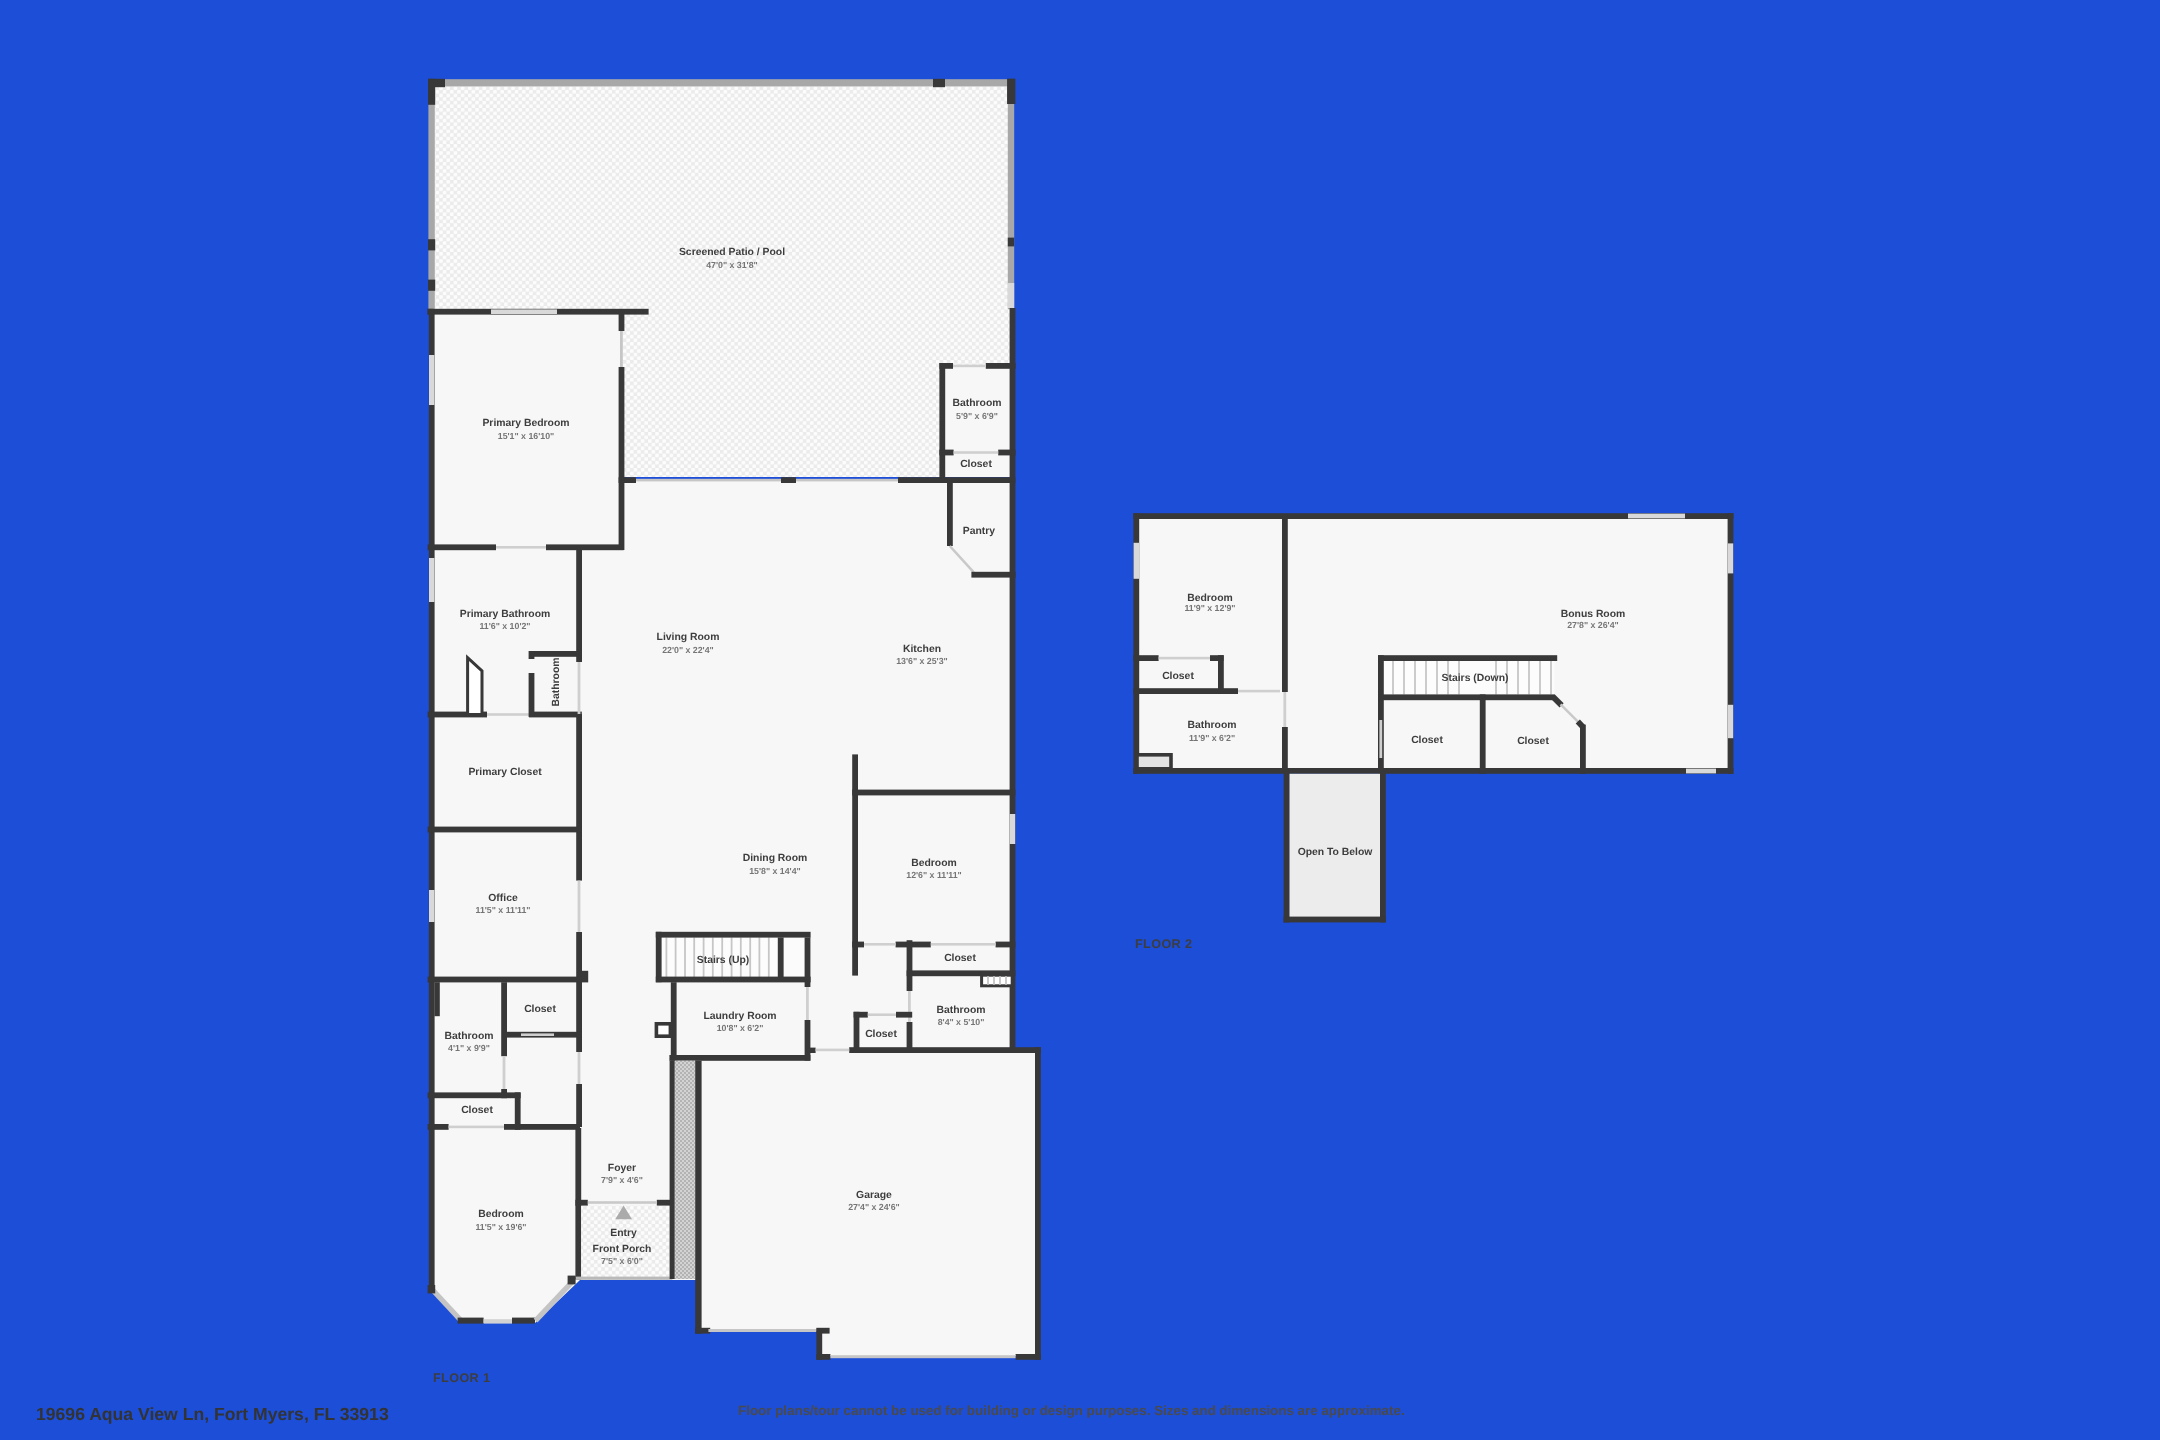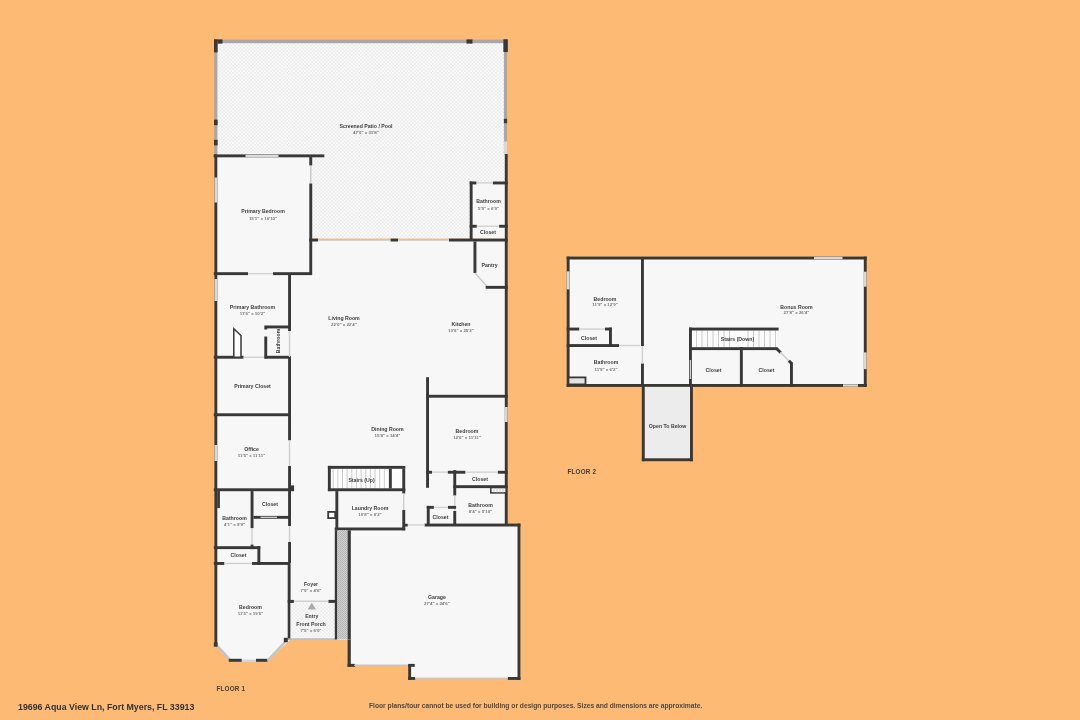--- a/index.html
+++ b/index.html
@@ -1,16 +1,16 @@
 <!DOCTYPE html>
 <html><head>
 <meta charset="utf-8">
 <style>
 html,body{margin:0;padding:0;background:#ffffff;-webkit-font-smoothing:antialiased;}
-#page{width:1080px;height:720px;position:relative;background:#fdba74;overflow:hidden;transform:translateZ(0);}
+#page{width:1080px;height:720px;position:relative;background:#1d4ed8;overflow:hidden;transform:translateZ(0);}
 text{font-family:"Liberation Sans",sans-serif;}
 .rn{font-size:5.2px;font-weight:bold;fill:#3d3d3d;}
 .dm{font-size:4.4px;font-weight:bold;fill:#757575;}
 .fl{font-size:6.3px;font-weight:bold;fill:#3d3d3d;letter-spacing:0.2px;}
 </style>
 </head>
 <body>
 <div id="page">
 <svg width="1080" height="720" viewBox="0 0 1080 720" xmlns="http://www.w3.org/2000/svg">
 <defs>

